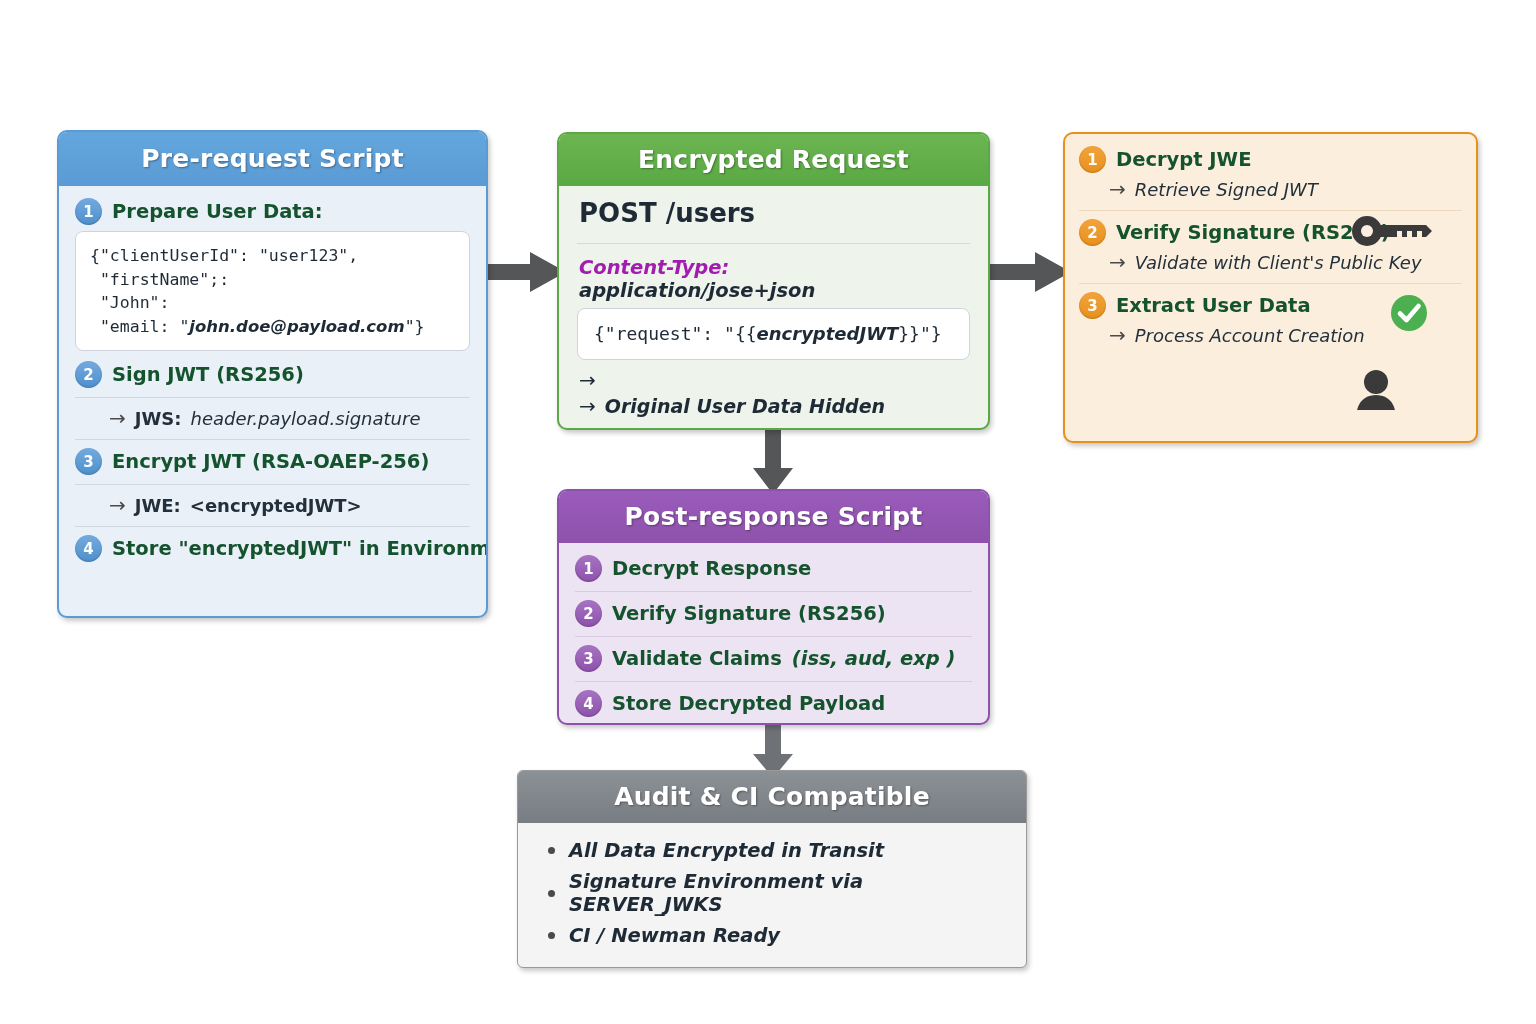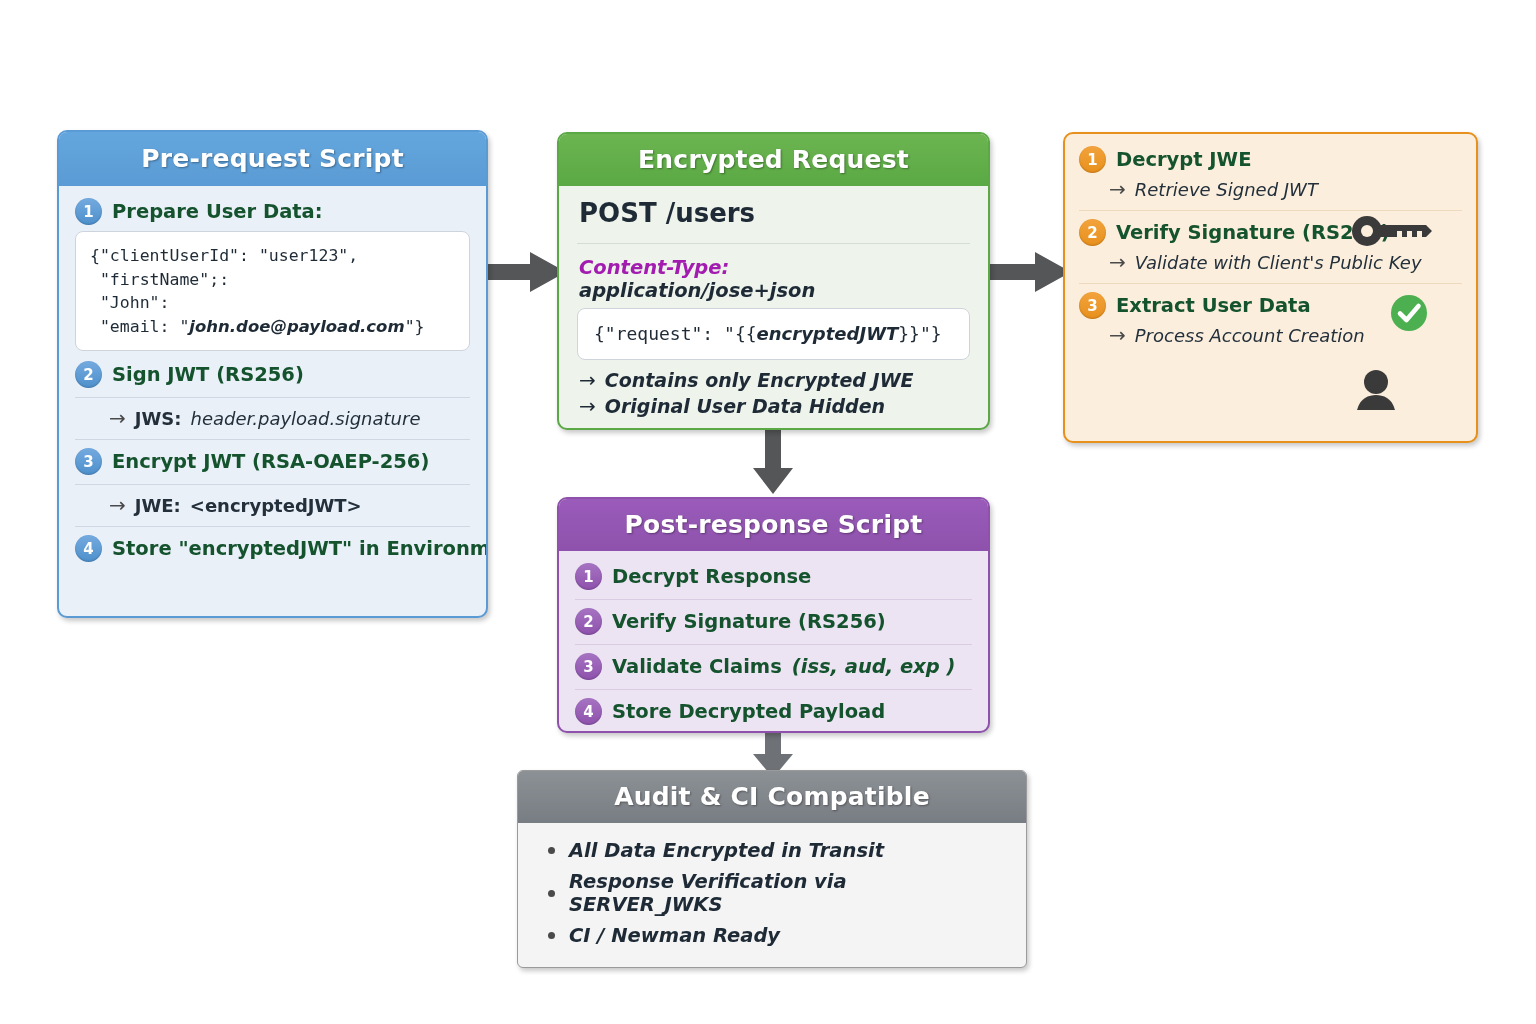--- a/index.html
+++ b/index.html
@@ -76,21 +76,20 @@
     height: 52px; line-height: 52px; font-size: 25px;
     background: linear-gradient(180deg, #f0992a 0%, #e8901c 100%);
   }
   #card-srv .card-body { padding: 8px 14px 8px 14px; }
 
   
   #card-post {
     left: 557px; top: 489px; width: 433px; height: 236px;
     border: 2px solid #8e52ac;
     background: #ece4f2;
-    margin-top: 8px;
   }
   #card-post .card-head {
     height: 52px; line-height: 52px; font-size: 25px;
     background: linear-gradient(180deg, #9a5bba 0%, #8e52ac 100%);
   }
   #card-post .card-body { padding: 6px 16px 6px 16px; }
 
   
   #card-audit {
     left: 517px; top: 770px; width: 510px; height: 198px;
@@ -309,21 +308,20 @@
         <span class="k">Content-Type:</span>
         <span class="v">application/jose+json</span>
       </div>
 
       <div class="codebox" id="req-box">
         <pre><span>{"request": "{{</span><em>encryptedJWT</em><span>}}"}</span></pre>
       </div>
 
       <div class="greenbullet">
         <span class="arrow">→</span>
-        <span>Contains only Encrypted JWE</span>
       </div>
       <div class="greenbullet">
         <span class="arrow">→</span>
         <span>Original User Data Hidden</span>
       </div>
     </div>
   </div>
 
   <div class="card" id="card-srv">
     <div class="card-body">
@@ -407,21 +405,21 @@
 
   <div class="card" id="card-audit">
     <div class="card-head">Audit &amp; CI Compatible</div>
     <div class="card-body">
       <div class="audit-item">
         <span class="dot"></span>
         <span>All Data Encrypted in Transit</span>
       </div>
       <div class="audit-item">
         <span class="dot"></span>
-        <span>Response Verification via SERVER_JWKS</span>
+        <span>Signature Environment via SERVER_JWKS</span>
       </div>
       <div class="audit-item">
         <span class="dot"></span>
         <span>CI / Newman Ready</span>
       </div>
     </div>
   </div>
 
 </div>
 

